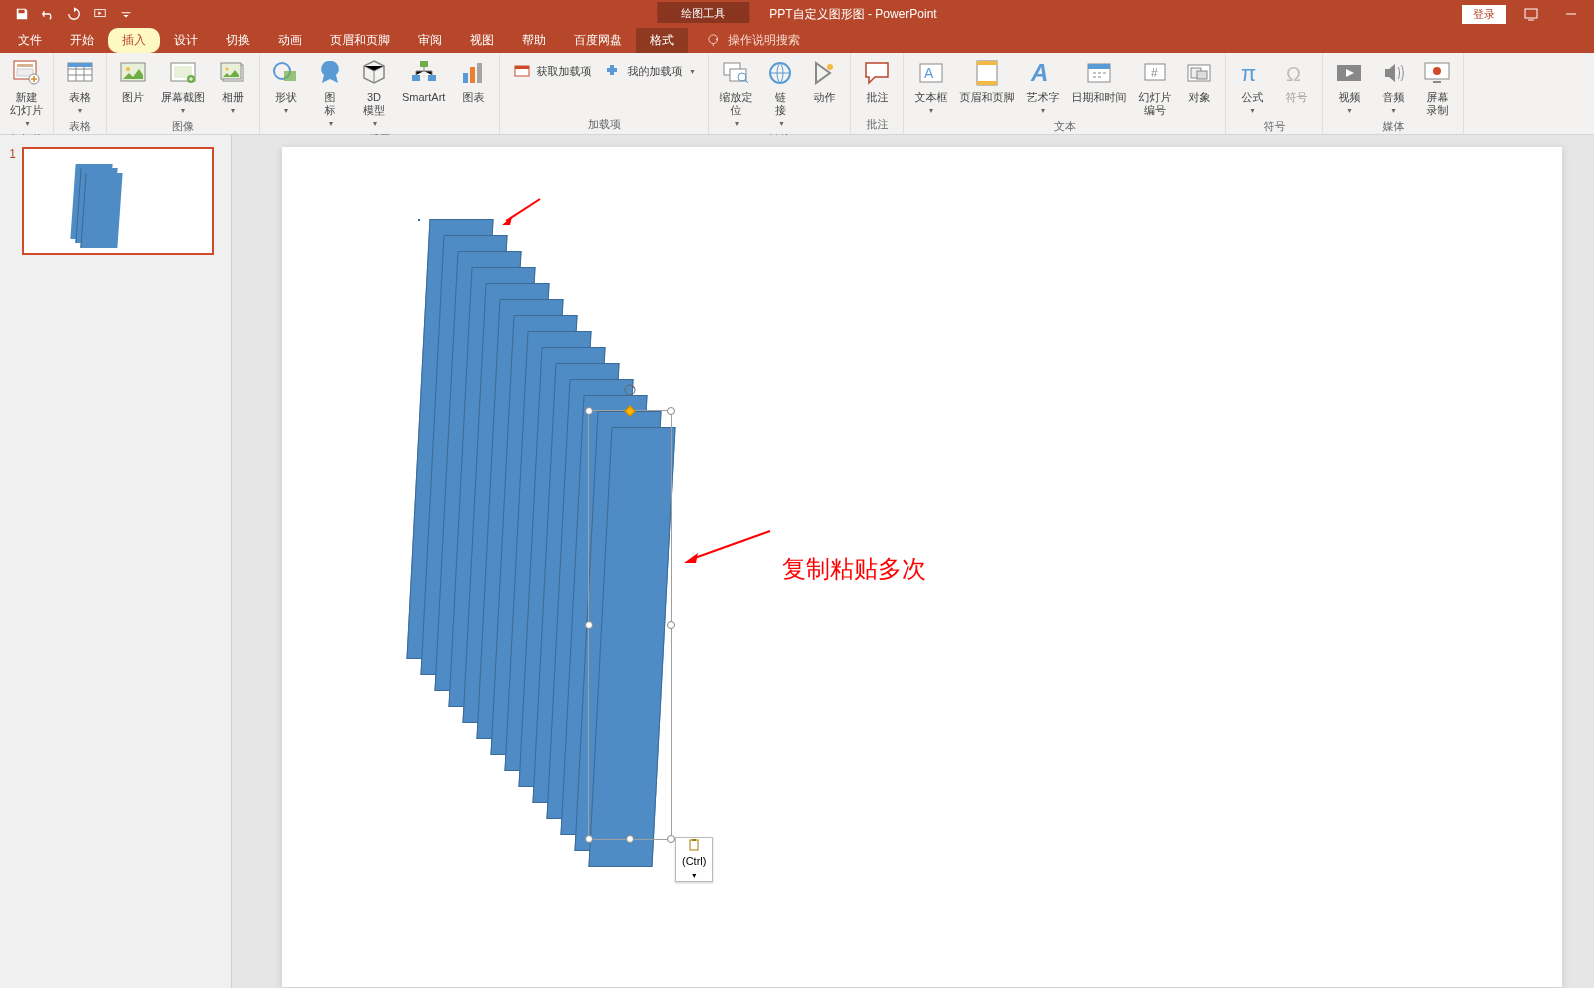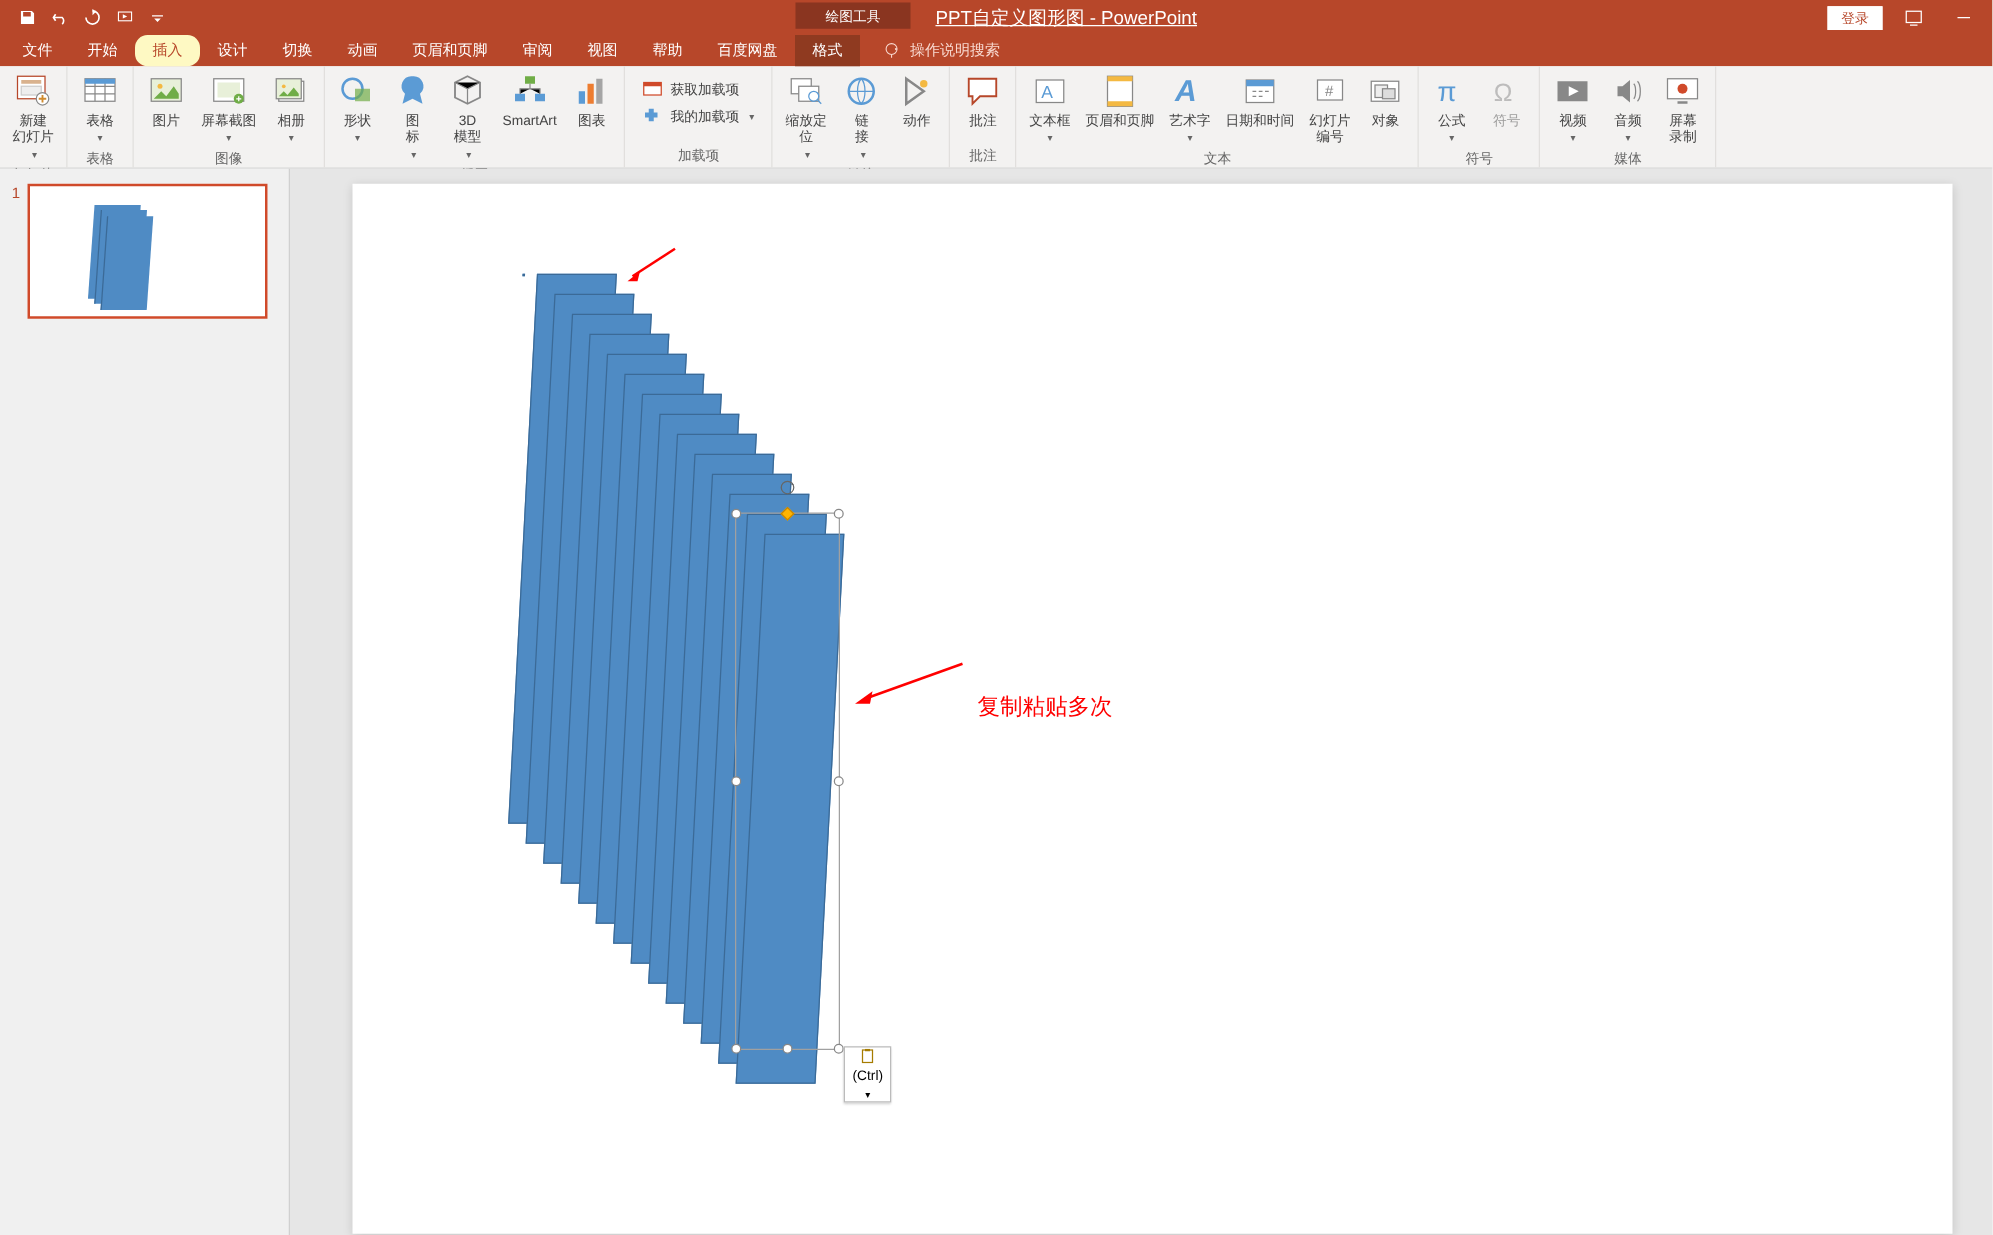--- a/index.html
+++ b/index.html
@@ -5,42 +5,42 @@
 * { margin: 0; padding: 0; box-sizing: border-box; font-family: "Microsoft YaHei", "Segoe UI", sans-serif; }
 body { background: #e6e6e6; overflow: hidden; width: 1594px; height: 988px; position: relative; }
 
 
 .titlebar { height: 28px; background: #b7472a; display: flex; align-items: center; color: #fff; font-size: 12px; position: relative; }
 .qat { display: flex; align-items: center; padding-left: 10px; gap: 2px; }
 .qat-btn { width: 24px; height: 24px; display: flex; align-items: center; justify-content: center; cursor: pointer; }
 .qat-btn svg { width: 14px; height: 14px; }
 .title-center { position: absolute; left: 50%; transform: translateX(-50%); display: flex; align-items: center; gap: 20px; }
 .contextual-tab { background: #8a3520; padding: 2px 24px; font-size: 11px; margin-top:-4px; padding-top:4px;}
-.doc-title { font-size: 15px; text-decoration: underline; }
+.doc-title { font-size: 12px; }
 .title-right { position: absolute; right: 8px; display: flex; align-items: center; gap: 10px; }
 .login-btn { background: #fff; color: #b7472a; padding: 1px 10px; font-size: 11px; border:1px solid #fff;}
 .win-btn { width: 30px; height: 24px; display:flex; align-items:center; justify-content:center; }
 
 
 .tabstrip { height: 25px; background: #b7472a; display: flex; align-items: stretch; color: #fff; font-size: 12px; padding-left: 4px; }
 .tab { padding: 0 14px; display: flex; align-items: center; cursor: pointer; text-align: center; }
 .tab.active { background: #fef9c3; color: #b7472a; border-radius: 10px; }
 .tab.contextual { background: #8f3a20; }
 .tell-me { display: flex; align-items: center; gap: 6px; margin-left: 20px; font-size: 12px; color:#f8d8cf;}
 
 
 .ribbon { height: 82px; background: #f3f2f1; border-bottom: 1px solid #d6d6d6; display: flex; }
 .group { border-right: 1px solid #e1dfdd; display: flex; flex-direction: column; justify-content: space-between; padding: 2px 4px 0; }
 .group-items { display: flex; align-items: flex-start; justify-content: center; flex: 1; }
 .group-label { text-align: center; font-size: 11px; color: #666; padding-bottom: 2px;}
 .rbtn { display: flex; flex-direction: column; align-items: center; justify-content: flex-start; padding: 2px 6px; cursor: pointer; min-width: 36px;}
 .rbtn-icon { width: 32px; height: 32px; display: flex; align-items: center; justify-content: center; margin-bottom: 2px;}
 .rbtn-label { font-size: 11px; color: #444; text-align: center; line-height: 13px; }
 .rbtn-small { display:flex; align-items:center; gap:6px; padding: 2px 6px; font-size:11px; color:#444; cursor:pointer;}
-.stack { display:flex; flex-direction:column; justify-content:center; gap:2px; }
+.stack { display:flex; flex-direction:row; justify-content:center; gap:2px; }
 .drop-caret::after { content:"▾"; font-size:8px; color:#666; margin-left:2px;}
 .drop-caret-below::after { content:" ▾"; font-size:8px; color:#666; display:block; text-align:center;}
 
 
 .workspace { position: absolute; top: 135px; left: 0; right: 0; bottom: 0; display: flex; }
 .thumb-panel { width: 232px; background: #f0f0f0; border-right: 1px solid #d0d0d0; padding: 12px 4px; }
 .thumb-wrap { display:flex; align-items:flex-start; gap:6px;}
 .thumb-num { font-size:12px; color:#b7472a; width:12px; text-align:right;}
 .thumb { width: 192px; height: 108px; background: #fff; border: 2px solid #d04a2a; position: relative; }
 .thumb-content { position:absolute; left:26%; top:14%; width:28%; height:72%; }
@@ -54,21 +54,21 @@
 
 
 .sel { position:absolute; border:1px solid #a0a0a0; }
 .sel-handle { position:absolute; width:8px; height:8px; background:#fff; border:1px solid #888; border-radius:50%; }
 .sel-rot { position:absolute; width:14px; height:14px; left:50%; transform:translateX(-50%); top:-28px; }
 .sel-rot svg { width:14px; height:14px;}
 .sel-mid { position:absolute; width:8px; height:8px; background:#ffb400; border:1px solid #c78500; left:50%; top:-4px; transform:translateX(-50%) rotate(45deg);}
 
 
 .arrow { position:absolute; }
-.anno { position:absolute; color:#ff0000; font-size:18px; }
+.anno { position:absolute; color:#ff0000; font-size:24px; }
 
 .paste-btn { position:absolute; background:#fff; border:1px solid #bbb; font-size:11px; padding:1px 6px; display:flex; align-items:center; gap:4px; box-shadow:0 1px 2px rgba(0,0,0,0.2);}
 .paste-btn svg{width:12px;height:12px;}
 </style>
 </head>
 <body>
 
 <div class="titlebar">
   <div class="qat">
     <div class="qat-btn">

